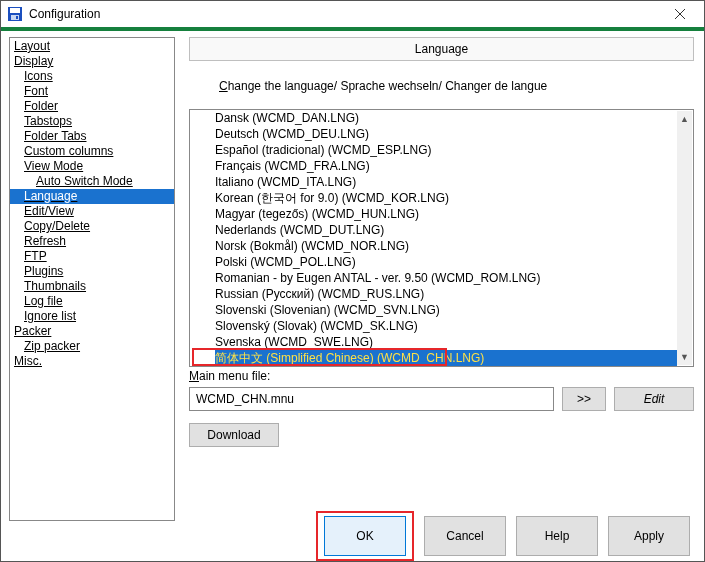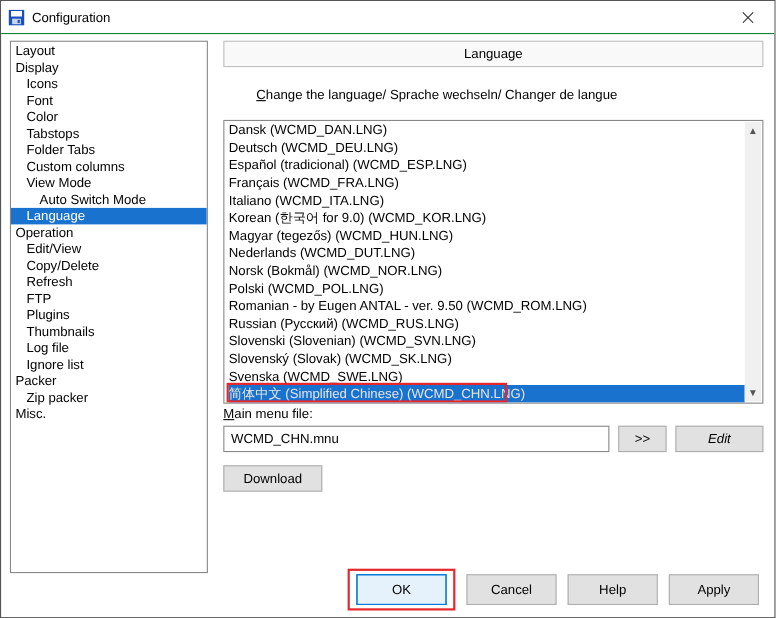--- a/index.html
+++ b/index.html
@@ -12,21 +12,21 @@
     height: 562px;
     overflow: hidden;
     border: 1px solid #555;
   }
   .titlebar {
     height: 30px;
     display: flex;
     align-items: center;
     padding: 0 4px 0 6px;
     background: #fff;
-    border-bottom: 1px solid #15803d;
+    border-bottom: 4px solid #15803d;
   }
   .titlebar .icon-disk {
     width: 16px; height: 16px;
     margin-right: 6px;
   }
   .titlebar .title {
     flex: 1;
     font-size: 12px;
   }
   .titlebar .close {
@@ -34,25 +34,26 @@
     display: flex; align-items: center; justify-content: center;
     font-size: 13px;
   }
 
   .content {
     display: flex;
     height: 490px;
     padding: 6px 10px 0 8px;
   }
   .tree {
-    width: 180px;
+    width: 166px;
     border: 1px solid #888;
     background: #fff;
     overflow: auto;
     padding: 1px 0;
+    text-decoration: underline;
   }
   .tree-item {
     padding: 0 2px 0 4px;
     line-height: 15px;
     white-space: nowrap;
     cursor: default;
   }
   .tree-item.d1 { padding-left: 14px; }
   .tree-item.d2 { padding-left: 26px; }
   .tree-item.selected {
@@ -82,24 +83,25 @@
     position: relative;
     background: #fff;
   }
   .listbox-inner {
     position: absolute;
     top: 0; left: 4px; right: 16px; bottom: 0;
   }
   .listbox-item {
     line-height: 16px;
     white-space: nowrap;
+    margin-left: 21px;
   }
   .listbox-item.selected {
     background: #1a72cf;
-    color: #e5e5e5;
+    color: #fde047;
   }
   .red-box {
     position: absolute;
     border: 2px solid #e6262a;
     pointer-events: none;
   }
   .scrolltrack {
     position: absolute;
     top: 1px; right: 1px; bottom: 1px;
     width: 15px;
@@ -138,21 +140,21 @@
   .btn.download { min-width: 90px; margin-top: 12px; }
 
   .footer {
     height: 36px;
     display: flex;
     justify-content: flex-end;
     align-items: center;
     gap: 10px;
     padding: 0 14px 6px 0;
   }
-  .footer .btn { min-width: 82px; height: 28px; }
+  .footer .btn { min-width: 82px; height: 40px; }
   .ok-wrap {
     position: relative;
     padding: 2px;
   }
   .ok-wrap .btn {
     outline: 1px solid #0078d7;
     outline-offset: -1px;
     border: 1px solid #0078d7;
     background: #e5f1fb;
   }
@@ -182,28 +184,27 @@
     </svg>
   </div>
 </div>
 
 <div class="content">
   <div class="tree" id="tree">
       <div class="tree-item d0">Layout</div>
       <div class="tree-item d0">Display</div>
       <div class="tree-item d1">Icons</div>
       <div class="tree-item d1">Font</div>
-      <div class="tree-item d1">Color</div>
+      <div class="tree-item d1">Folder</div>
       <div class="tree-item d1">Tabstops</div>
       <div class="tree-item d1">Folder Tabs</div>
       <div class="tree-item d1">Custom columns</div>
       <div class="tree-item d1">View Mode</div>
       <div class="tree-item d2">Auto Switch Mode</div>
       <div class="tree-item d1 selected">Language</div>
-      <div class="tree-item d0">Operation</div>
       <div class="tree-item d1">Edit/View</div>
       <div class="tree-item d1">Copy/Delete</div>
       <div class="tree-item d1">Refresh</div>
       <div class="tree-item d1">FTP</div>
       <div class="tree-item d1">Plugins</div>
       <div class="tree-item d1">Thumbnails</div>
       <div class="tree-item d1">Log file</div>
       <div class="tree-item d1">Ignore list</div>
       <div class="tree-item d0">Packer</div>
       <div class="tree-item d1">Zip packer</div>

